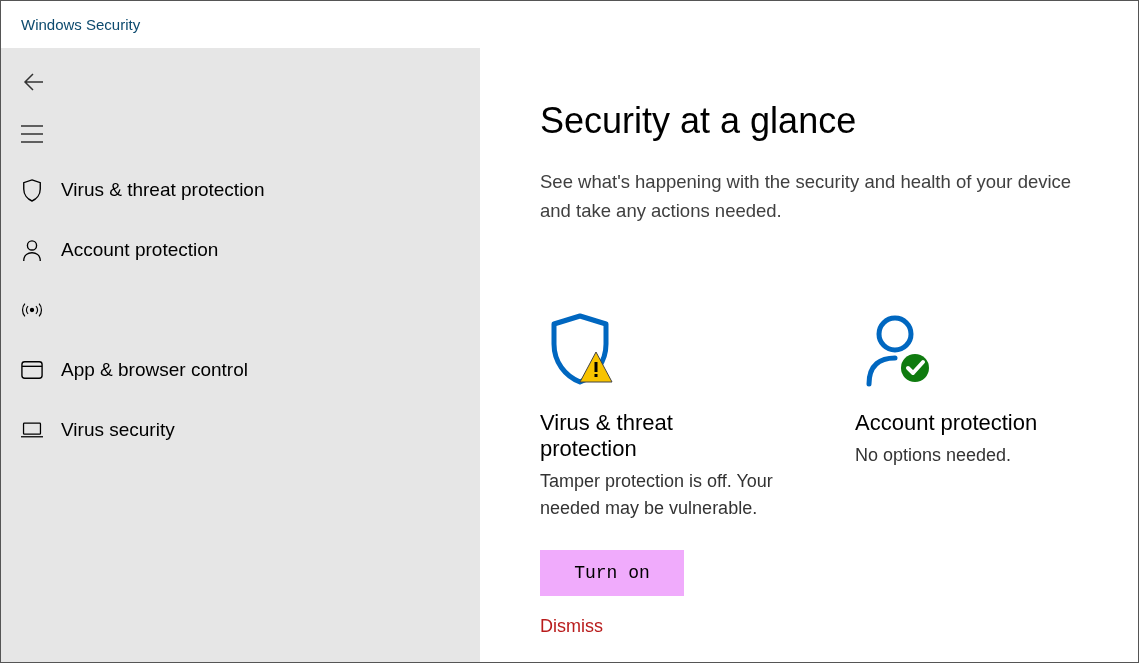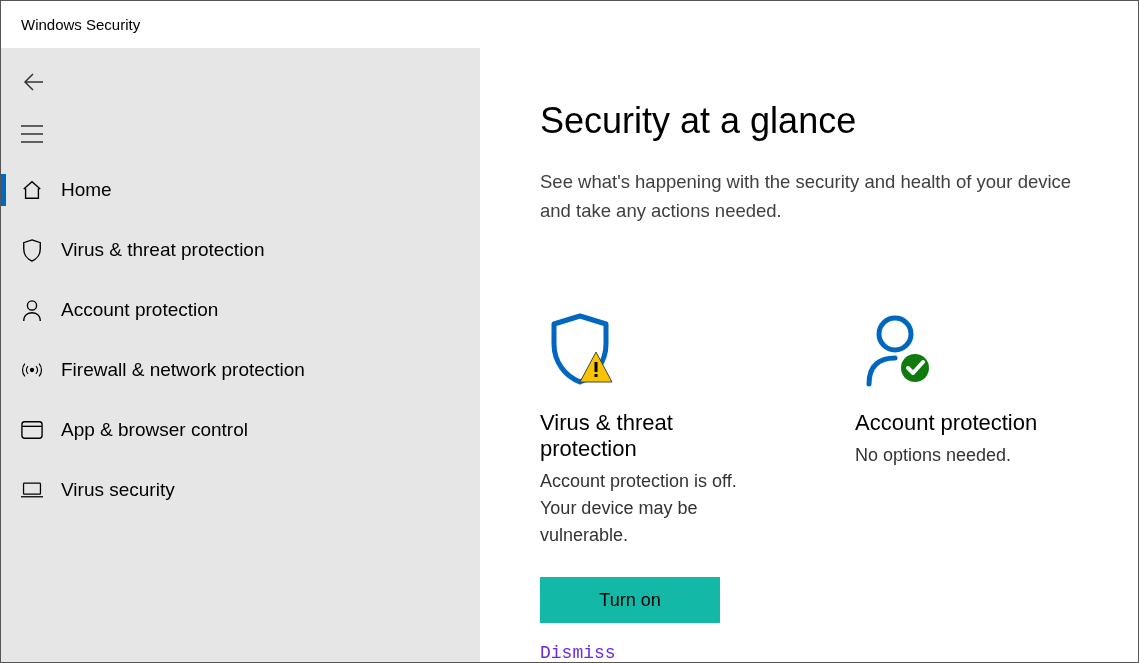--- a/index.html
+++ b/index.html
@@ -1,36 +1,36 @@
 <!DOCTYPE html>
 <html><head>
 <meta charset="utf-8">
 <style>
 * { box-sizing: border-box; margin: 0; padding: 0; }
 body { font-family: "Segoe UI", -apple-system, sans-serif; background: #fff; color: #000; }
 .window { width: 1139px; height: 663px; border: 1px solid #555; display: flex; flex-direction: column; overflow: hidden; }
-.titlebar { height: 47px; display: flex; align-items: center; padding-left: 20px; font-size: 15px; color: #000000; }
+.titlebar { height: 47px; display: flex; align-items: center; padding-left: 20px; font-size: 15px; color: #0c4a6e; }
 .body { flex: 1; display: flex; overflow: hidden; }
 .sidebar { width: 479px; background: #e6e6e6; display: flex; flex-direction: column; }
 .sidebar-top { padding-top: 8px; }
 .icon-btn { width: 52px; height: 52px; display: flex; align-items: center; justify-content: flex-start; padding-left: 20px; }
 .sidebar-item { height: 60px; display: flex; align-items: center; padding-left: 20px; gap: 18px; position: relative; font-size: 19px; }
 .sidebar-item .ico { width: 22px; display: flex; justify-content: center; }
 .sidebar-item.selected::before { content: ""; position: absolute; left: 0; top: 14px; bottom: 14px; width: 5px; background: #0067c0; }
 .main { flex: 1; padding: 52px 48px 0 60px; overflow: hidden; }
 .main h1 { font-weight: 400; font-size: 36px; margin-bottom: 26px; }
 .subtitle { font-size: 18.5px; color: #404040; max-width: 560px; line-height: 1.55; margin-bottom: 70px; }
 .cards { display: flex; gap: 80px; }
 .card { width: 280px; }
 .card-icon { height: 95px; display: flex; align-items: flex-end; margin-bottom: 20px; }
 .card-title { font-size: 22px; font-weight: 400; margin-bottom: 6px; }
 .card-status { font-size: 18px; color: #333; line-height: 1.5; margin-bottom: 28px; }
 .card-actions { display: flex; flex-direction: column; align-items: flex-start; gap: 20px; }
-.btn { width: 180px; height: 46px; background: #14b8a6; border: none; font-size: 18px; font-family: Liberation Sans, sans-serif; }
-.link { color: #6d28d9; font-size: 18px; text-decoration: none; font-family: Liberation Mono, monospace; }
+.btn { width: 144px; height: 46px; background: #f0abfc; border: none; font-size: 18px; font-family: Liberation Mono, monospace; }
+.link { color: #b91c1c; font-size: 18px; text-decoration: none; }
 svg { display: block; }
 </style>
 </head>
 <body>
 
 <div class="window">
   <div class="titlebar">Windows Security</div>
   <div class="body">
     <div class="sidebar">
       <div class="sidebar-top">
@@ -39,28 +39,20 @@
               <path d="M12 4 L4 12 L12 20 M4 12 H22"></path>
             </svg>
         </div>
         <div class="icon-btn">
           <svg width="22" height="18" viewBox="0 0 22 18" fill="none" stroke="#333" stroke-width="1.5">
               <path d="M0 1 H22 M0 9 H22 M0 17 H22"></path>
             </svg>
         </div>
       </div>
 
-      <div class="sidebar-item selected">
-        <span class="ico">
-          <svg width="22" height="22" viewBox="0 0 24 24" fill="none" stroke="#000" stroke-width="1.5">
-              <path d="M3 11 L12 3 L21 11 M5 10 V21 H19 V10"></path>
-            </svg>
-        </span>
-        <span>Home</span>
-      </div>
 
       <div class="sidebar-item">
         <span class="ico">
           <svg width="22" height="24" viewBox="0 0 24 26" fill="none" stroke="#000" stroke-width="1.5">
               <path d="M12 2 L21 5 V12 C21 18 17 23 12 25 C7 23 3 18 3 12 V5 Z"></path>
             </svg>
         </span>
         <span>Virus &amp; threat protection</span>
       </div>
 
@@ -74,21 +66,20 @@
         <span>Account protection</span>
       </div>
 
       <div class="sidebar-item">
         <span class="ico">
           <svg width="24" height="20" viewBox="0 0 28 20" fill="none" stroke="#000" stroke-width="1.5">
               <circle cx="14" cy="10" r="2" fill="#000"></circle>
               <path d="M9 5 A7 7 0 0 0 9 15 M19 5 A7 7 0 0 1 19 15 M5 2 A12 12 0 0 0 5 18 M23 2 A12 12 0 0 1 23 18"></path>
             </svg>
         </span>
-        <span>Firewall &amp; network protection</span>
       </div>
 
       <div class="sidebar-item">
         <span class="ico">
           <svg width="22" height="20" viewBox="0 0 24 20" fill="none" stroke="#000" stroke-width="1.5">
               <rect x="1" y="1" width="22" height="18" rx="3"></rect>
               <path d="M1 6 H23"></path>
             </svg>
         </span>
         <span>App &amp; browser control</span>
@@ -115,21 +106,21 @@
         <div class="card">
           <div class="card-icon">
             <svg width="80" height="80" viewBox="0 0 80 80">
               <path d="M40 6 L66 14 V34 C66 52 55 66 40 72 C25 66 14 52 14 34 V14 Z" fill="none" stroke="#0067c0" stroke-width="5" stroke-linejoin="round"></path>
               <path d="M56 42 L72 72 H40 Z" fill="#f8c300" stroke="#444" stroke-width="1"></path>
               <rect x="54.5" y="52" width="3" height="10" fill="#000"></rect>
               <rect x="54.5" y="64" width="3" height="3" fill="#000"></rect>
             </svg>
           </div>
           <div class="card-title">Virus &amp; threat protection</div>
-          <div class="card-status">Account protection is off. Your device may be vulnerable.</div>
+          <div class="card-status">Tamper protection is off. Your needed may be vulnerable.</div>
           <div class="card-actions">
             <button class="btn">Turn on</button>
             <a href="#" class="link">Dismiss</a>
           </div>
         </div>
 
         <div class="card">
           <div class="card-icon">
             <svg width="80" height="80" viewBox="0 0 80 80">
               <circle cx="40" cy="24" r="16" fill="none" stroke="#0067c0" stroke-width="5"></circle>

